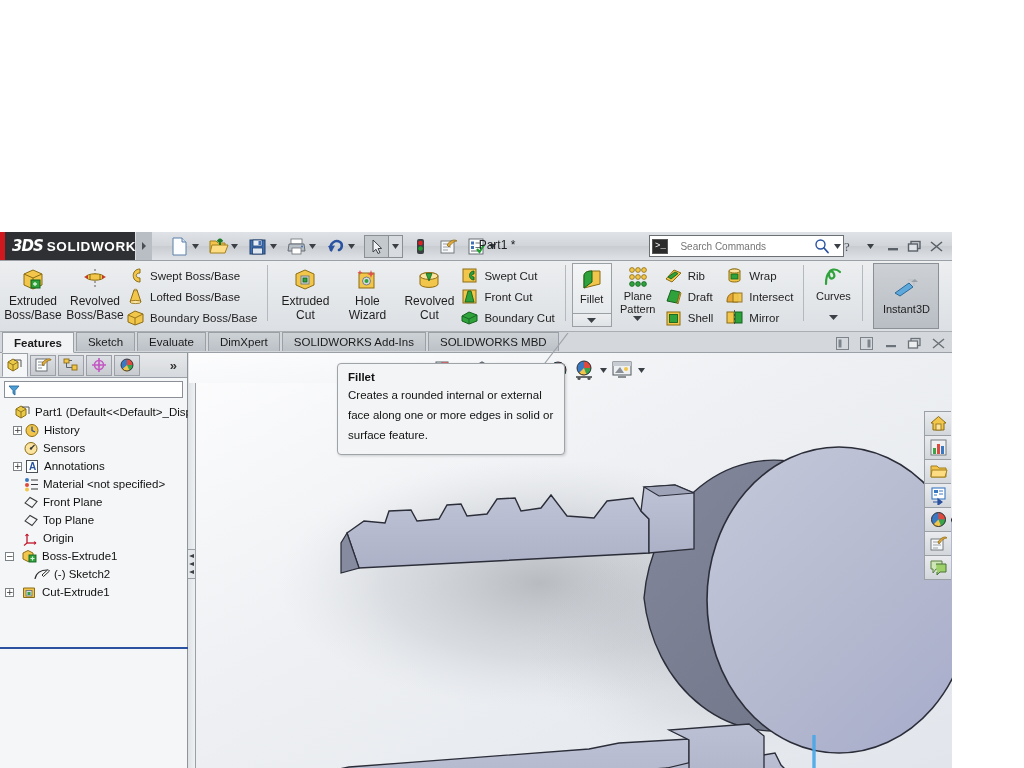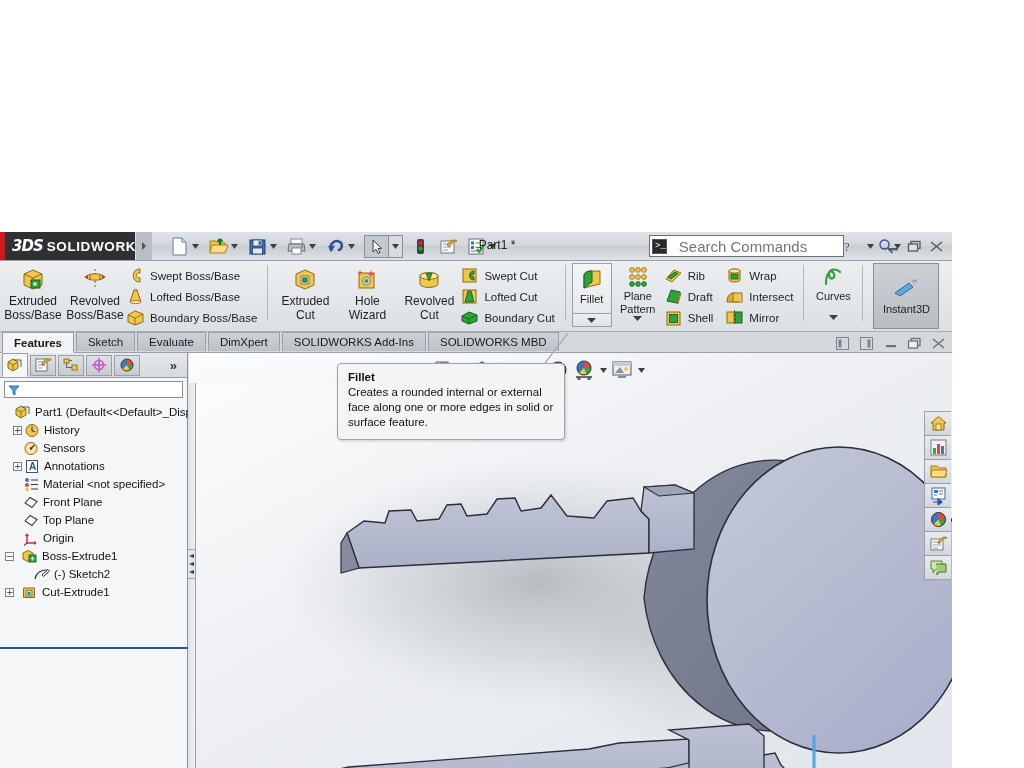--- a/index.html
+++ b/index.html
@@ -73,21 +73,21 @@
   .search-wrap {
     position: absolute; right: 108px; top: 3px; width: 195px; height: 22px;
     border: 1px solid #6b7075; background: #fff; display: flex; align-items: center;
   }
   .search-cmd-icon {
     width: 17px; height: 15px; margin-left: 2px; background: #2b2b2b;
     border: 1px solid #555; color: #fff; font-size: 9px; line-height: 13px;
     text-align: left; padding-left: 2px; font-family: "Liberation Mono", monospace;
   }
   .search-input {
-    border: none; outline: none; flex: 1; font-size: 15px; color: #6d7377;
+    border: none; outline: none; flex: 1; font-size: 10px; color: #6d7377;
     padding-left: 12px; background: transparent; font-family: "Liberation Sans", sans-serif;
   }
   .search-mag { width: 20px; height: 20px; display:flex; align-items:center; justify-content:center; }
   .search-caret { width: 12px; display:flex; align-items:center; justify-content:center; }
 
   .title-right { position: absolute; right: 6px; top: 4px; display: flex; align-items: center; gap: 3px; }
   .tb-btn { width: 19px; height: 20px; display:flex; align-items:center; justify-content:center; cursor: default; }
 
   
   .ribbon {
@@ -223,21 +223,21 @@
   }
 
   
   .tooltip {
     position: absolute; left: 337px; top: 363px; width: 228px; z-index: 40;
     background: #f3f4f5; border: 1px solid #9ea3a8; border-radius: 4px;
     box-shadow: 1px 1px 3px rgba(0,0,0,0.18);
     padding: 7px 10px 9px 10px;
   }
   .tooltip .tt-title { font-size: 11.5px; font-weight: bold; color: #111; margin-bottom: 2px; }
-  .tooltip .tt-body { font-size: 11.5px; color: #111; line-height: 15px; }
+  .tooltip .tt-body { font-size: 11.5px; color: #111; line-height: 20px; }
   .tt-leader { position: absolute; left: 540px; top: 333px; z-index: 39; }
 
   
   .taskpane {
     position: absolute; right: 0; top: 58px; width: 28px; z-index: 10;
     display: flex; flex-direction: column;
   }
   .tp-btn {
     width: 27px; height: 25px; border: 1px solid #9aa0a6; border-right: none;
     background: linear-gradient(to bottom,#e9ebee,#d3d7db);
@@ -564,21 +564,21 @@
             </span>
             <span class="lbl">Swept Cut</span>
           </div>
           <div class="small-btn">
             <span class="ic">
               <svg width="19" height="19" viewBox="0 0 19 19">
                 <rect x="3" y="3" width="13" height="13" fill="#f2c64a" stroke="#8c6c14" stroke-width="1"></rect>
                 <path d="M8 4 L11 4 L14 15 L5 15 Z" fill="#2fa23c" stroke="#15631f" stroke-width="0.9"></path>
               </svg>
             </span>
-            <span class="lbl">Lofted Cut</span>
+            <span class="lbl">Front Cut</span>
           </div>
           <div class="small-btn">
             <span class="ic">
               <svg width="19" height="19" viewBox="0 0 19 19">
                 <path d="M2 8 L9 4 L17 7 L17 13 L9 16 L2 13 Z" fill="#2fa23c" stroke="#15631f" stroke-width="1"></path>
                 <path d="M2 8 L9 11 L17 7 M9 11 L9 16" fill="none" stroke="#15631f" stroke-width="0.9"></path>
               </svg>
             </span>
             <span class="lbl">Boundary Cut</span>
           </div>

